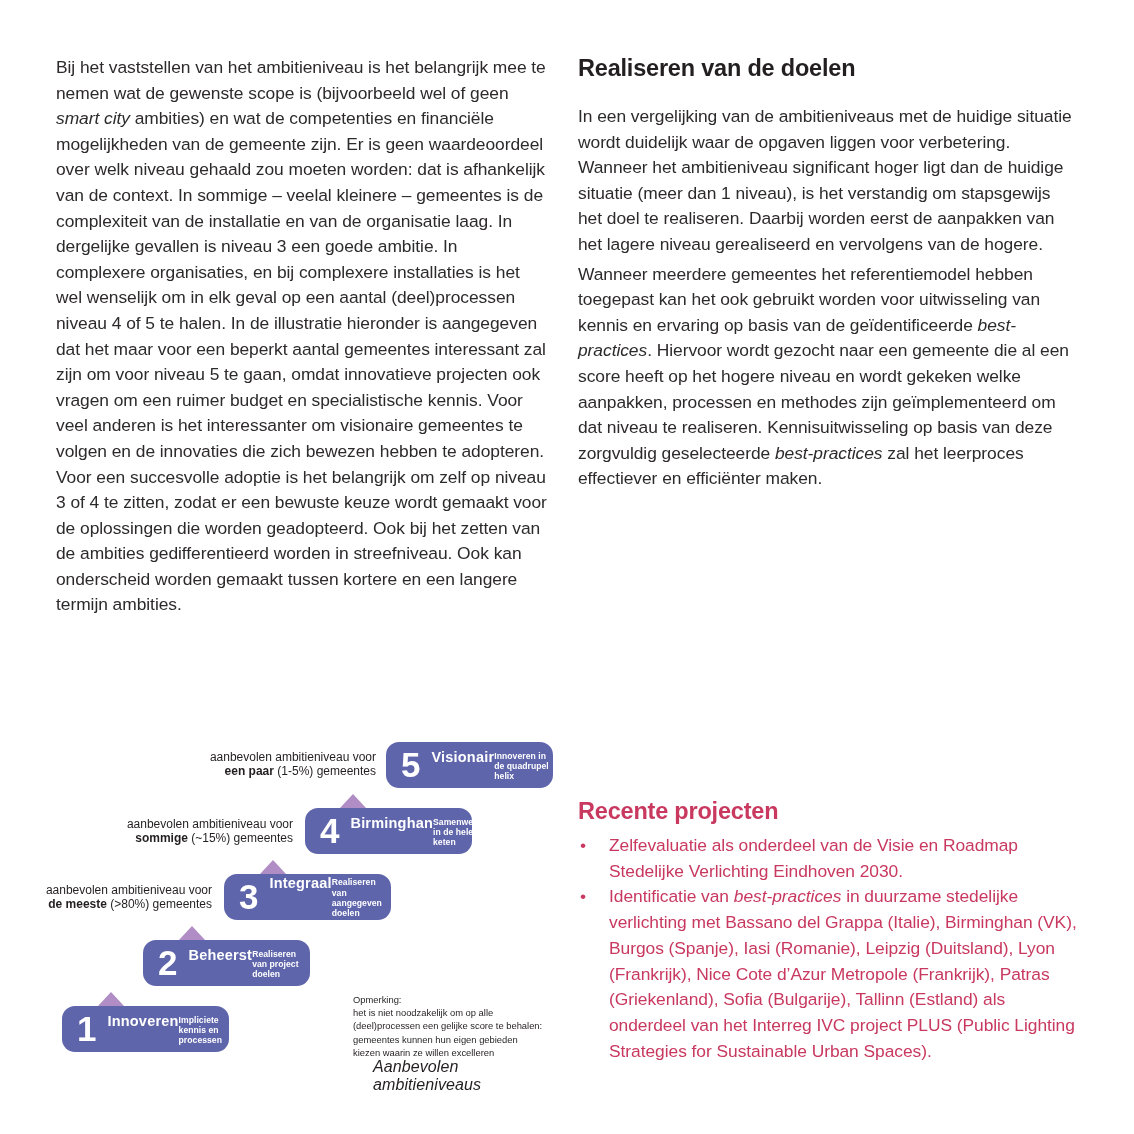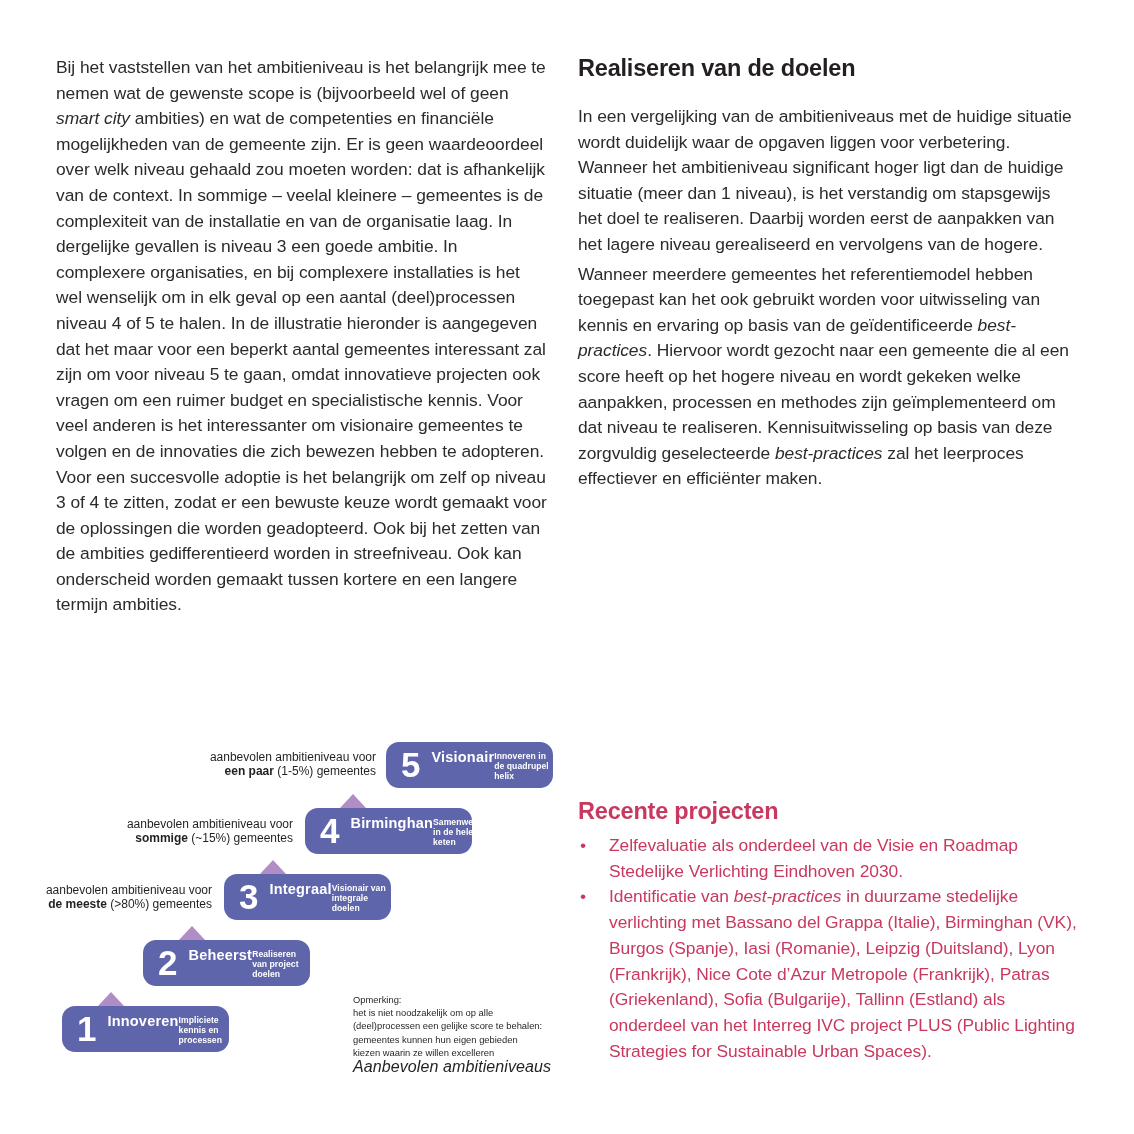--- a/index.html
+++ b/index.html
@@ -139,21 +139,21 @@
     position: absolute;
     left: 297px;
     top: 263px;
     font-size: 9.4px;
     line-height: 13.2px;
     color: #231f20;
     white-space: pre-line;
   }
   #diagram-caption {
     position: absolute;
-    left: 297px;
+    left: 317px;
     top: 328px;
     font-size: 16px;
     font-style: italic;
     color: #231f20;
     letter-spacing: 0.1px;
   }
 </style>
 </head>
 <body>
 
@@ -220,21 +220,21 @@
   <div class="arrow" style="left:188px; top:128px;">
     <svg width="48" height="48" viewBox="0 0 48 48">
       <path d="M6 42 L6 30 L26 30 L26 16 L18 16 L31 2 L44 16 L36 16 L36 42 Z" fill="#b08dc4" transform="translate(-2,0)"></path>
     </svg>
   </div>
 
   <div class="step-box" style="left:168px; top:144px; width:167px;">
     <span class="step-num">3</span>
     <span class="step-texts">
       <span class="step-title">Integraal</span>
-      <span class="step-sub">Visionair van integrale doelen</span>
+      <span class="step-sub">Realiseren van aangegeven doelen</span>
     </span>
   </div>
   <div class="annot" style="left:-29px; top:154px; width:185px;">
     <span>aanbevolen ambitieniveau voor</span><br>
     <b>de meeste</b><span> (&gt;80%) gemeentes</span>
   </div>
 
   <div class="arrow" style="left:107px; top:194px;">
     <svg width="48" height="48" viewBox="0 0 48 48">
       <path d="M6 42 L6 30 L26 30 L26 16 L18 16 L31 2 L44 16 L36 16 L36 42 Z" fill="#b08dc4" transform="translate(-2,0)"></path>

